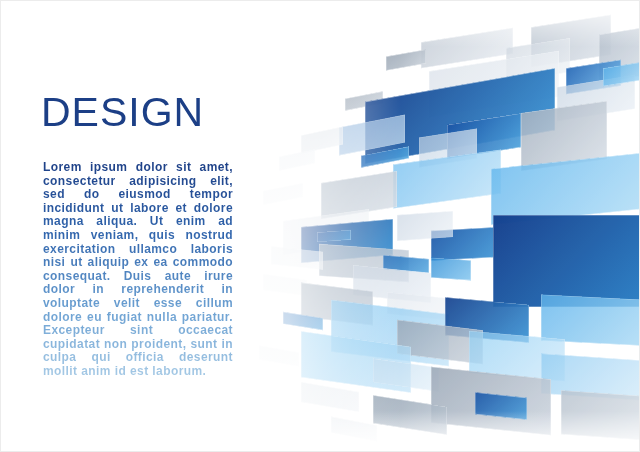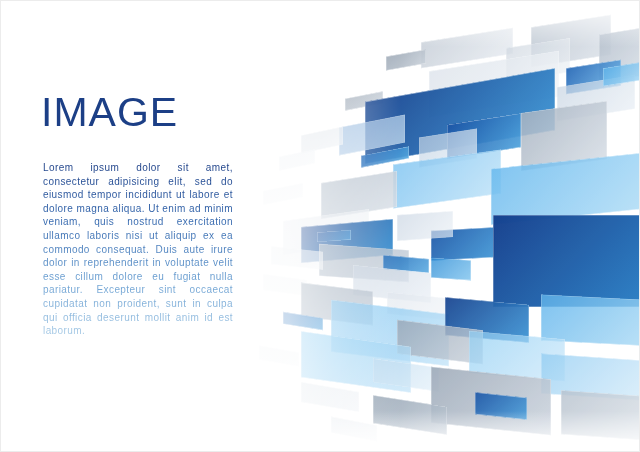--- a/index.html
+++ b/index.html
@@ -38,25 +38,25 @@
     margin:0 0 0 10px;
     white-space:nowrap;
     background:linear-gradient(180deg,#3f9ce4 0%,#55b0ee 55%,#3f9ce4 100%);
     -webkit-background-clip:text;
     background-clip:text;
     color:#46a2e6;
   }
   #body-copy{
     margin:26px 8px 0 2px;
     width:190px;
-    font-size:10px;
+    font-size:12px;
     line-height:13.6px;
     letter-spacing:.42px;
     text-align:justify;
-    font-weight:400;
+    font-weight:700;
     color:#2a5ca3;
     background:linear-gradient(180deg,#1d3f86 0%,#2f63ab 32%,#6ba0d2 68%,#a8cbe6 100%);
     -webkit-background-clip:text;
     background-clip:text;
     -webkit-text-fill-color:transparent;
   }
 
   
   #mosaic{
     position:absolute;
@@ -138,17 +138,17 @@
       <div style="position: absolute; left: 474px; top: 394px; width: 52px; height: 22px; opacity: 0.9; background: linear-gradient(135deg, rgb(27, 85, 166) 0%, rgb(75, 160, 220) 100%); transform: skewY(6deg); box-shadow: rgba(255, 255, 255, 0.55) 0px 0px 0px 0.5px inset;"></div>
       <div style="position: absolute; left: 560px; top: 392px; width: 80px; height: 44px; opacity: 0.82; background: linear-gradient(135deg, rgb(183, 194, 206) 0%, rgb(221, 227, 233) 100%); transform: skewY(4deg); box-shadow: rgba(255, 255, 255, 0.55) 0px 0px 0px 0.5px inset;"></div>
       <div style="position: absolute; left: 330px; top: 420px; width: 46px; height: 16px; opacity: 0.58; background: linear-gradient(135deg, rgb(224, 230, 236) 0%, rgb(244, 246, 249) 100%); transform: skewY(11deg); box-shadow: rgba(255, 255, 255, 0.55) 0px 0px 0px 0.5px inset;"></div>
     </div>
 
   <div id="left-fade"></div>
   <div id="top-fade"></div>
   <div id="bottom-fade"></div>
 
   <div id="text-col">
-    <h1 id="title-design">IMAGE</h1>
+    <h1 id="title-design">DESIGN</h1>
     <p id="body-copy">Lorem ipsum dolor sit amet, consectetur adipisicing elit, sed do eiusmod tempor incididunt ut labore et dolore magna aliqua. Ut enim ad minim veniam, quis nostrud exercitation ullamco laboris nisi ut aliquip ex ea commodo consequat. Duis aute irure dolor in reprehenderit in voluptate velit esse cillum dolore eu fugiat nulla pariatur. Excepteur sint occaecat cupidatat non proident, sunt in culpa qui officia deserunt mollit anim id est laborum.</p>
   </div>
 
 </div>
 
 </body></html>

